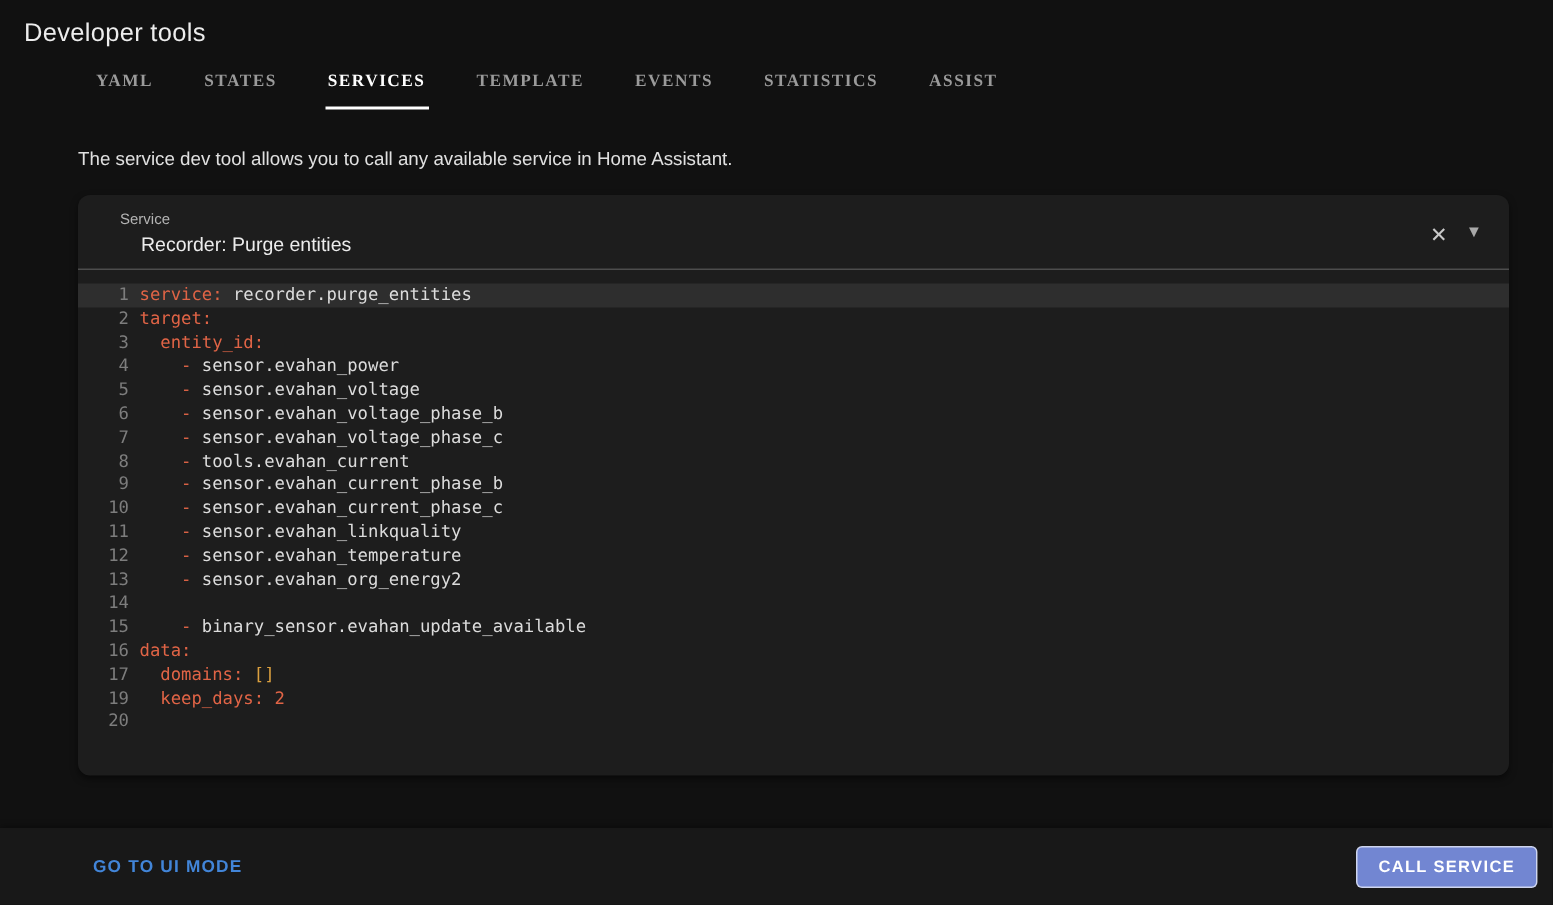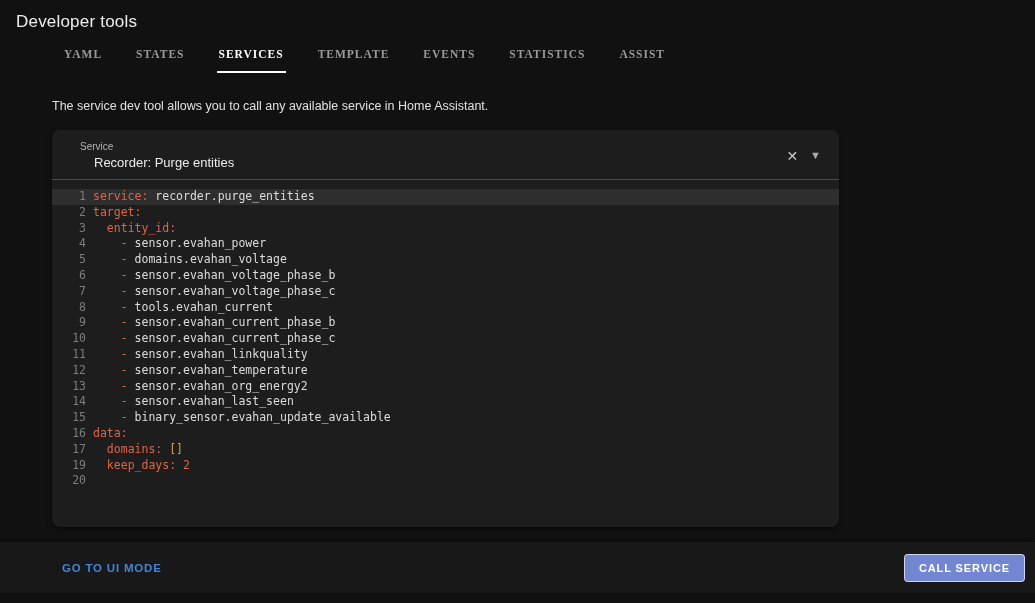--- a/index.html
+++ b/index.html
@@ -16,23 +16,23 @@
   }
   .tabs { display: flex; gap: 30px; margin: 16px 0 0 62px; }
   .tab {
     background: none; border: none; padding: 0 2px 11px; cursor: pointer;
     font-family: Liberation Serif, serif; font-size: 11.5px; font-weight: 600; letter-spacing: 1px;
     color: var(--tab-inactive, #9a9a9a); border-bottom: 2px solid transparent;
   }
   .tab.active { color: var(--tab-active, #ffffff); border-bottom-color: var(--tab-active, #ffffff); }
   .description { margin: 26px 0 0 52px; font-size: 12.5px; color: #e0e0e0; }
   .card {
-    margin: 17px 0 0 52px; width: 787px;
+    margin: 17px 0 0 52px; width: 954px;
     background: var(--card-bg, #1d1d1d); border-radius: 8px;
-    box-shadow: 0 2px 5px rgba(0,0,0,.5); padding-bottom: 38px;
+    box-shadow: 0 2px 5px rgba(0,0,0,.5); padding-bottom: 28px;
   }
   .service-picker {
     display: flex; align-items: center;
     padding: 11px 16px 9px 28px;
     border-bottom: 1px solid var(--divider, #4d4d4d); cursor: pointer;
   }
   .sp-text { flex: 1; display: flex; flex-direction: column; gap: 3px; }
   .sp-label { font-size: 10px; color: #b3b3b3; }
   .sp-value { font-size: 13px; color: #ececec; margin-left: 14px; }
   .sp-clear { color: #c9c9c9; font-size: 14px; padding: 0 12px; cursor: pointer; line-height: 1; }
@@ -45,21 +45,21 @@
   .line { display: flex; }
   .line.active { background: var(--active-line-bg, #2e2e2e); }
   .ln { width: 34px; text-align: right; color: var(--line-number, #7d7d7d); flex: none; user-select: none; }
   .code { white-space: pre; padding-left: 7px; color: var(--code-plain, #dcdcdc); min-height: 15.8px; }
   .tok-key  { color: var(--code-key, #e06446); }
   .tok-dash { color: var(--code-key, #e06446); }
   .tok-plain{ color: var(--code-plain, #dcdcdc); }
   .tok-bracket { color: var(--code-bracket, #dba03f); }
   .tok-num  { color: var(--code-number, #e06446); }
   .footer {
-    position: absolute; left: 0; right: 0; bottom: 10px; height: 51px;
+    position: absolute; left: 0; right: 0; bottom: 0; height: 51px;
     background: var(--footer-bg, #181818);
     box-shadow: 0 -1px 5px rgba(0,0,0,.45);
     display: flex; align-items: center; justify-content: space-between;
     padding: 0 10px 0 54px;
   }
   .link-btn {
     background: none; border: none; color: var(--accent-link, #4285d8);
     font-family: inherit; font-size: 11.5px; font-weight: 700; letter-spacing: .8px;
     cursor: pointer; padding: 8px;
   }
@@ -109,21 +109,21 @@
         <div class="line">
           <span class="ln">3</span>
           <span class="code"><span class="tok-plain">  </span><span class="tok-key">entity_id:</span></span>
         </div>
         <div class="line">
           <span class="ln">4</span>
           <span class="code"><span class="tok-plain">    </span><span class="tok-dash">- </span><span class="tok-plain">sensor.evahan_power</span></span>
         </div>
         <div class="line">
           <span class="ln">5</span>
-          <span class="code"><span class="tok-plain">    </span><span class="tok-dash">- </span><span class="tok-plain">domains.evahan_voltage</span></span>
+          <span class="code"><span class="tok-plain">    </span><span class="tok-dash">- </span><span class="tok-plain">sensor.evahan_voltage</span></span>
         </div>
         <div class="line">
           <span class="ln">6</span>
           <span class="code"><span class="tok-plain">    </span><span class="tok-dash">- </span><span class="tok-plain">sensor.evahan_voltage_phase_b</span></span>
         </div>
         <div class="line">
           <span class="ln">7</span>
           <span class="code"><span class="tok-plain">    </span><span class="tok-dash">- </span><span class="tok-plain">sensor.evahan_voltage_phase_c</span></span>
         </div>
         <div class="line">
@@ -145,21 +145,20 @@
         <div class="line">
           <span class="ln">12</span>
           <span class="code"><span class="tok-plain">    </span><span class="tok-dash">- </span><span class="tok-plain">sensor.evahan_temperature</span></span>
         </div>
         <div class="line">
           <span class="ln">13</span>
           <span class="code"><span class="tok-plain">    </span><span class="tok-dash">- </span><span class="tok-plain">sensor.evahan_org_energy2</span></span>
         </div>
         <div class="line">
           <span class="ln">14</span>
-          <span class="code"><span class="tok-plain">    </span><span class="tok-dash">- </span><span class="tok-plain">sensor.evahan_last_seen</span></span>
         </div>
         <div class="line">
           <span class="ln">15</span>
           <span class="code"><span class="tok-plain">    </span><span class="tok-dash">- </span><span class="tok-plain">binary_sensor.evahan_update_available</span></span>
         </div>
         <div class="line">
           <span class="ln">16</span>
           <span class="code"><span class="tok-key">data:</span></span>
         </div>
         <div class="line">

